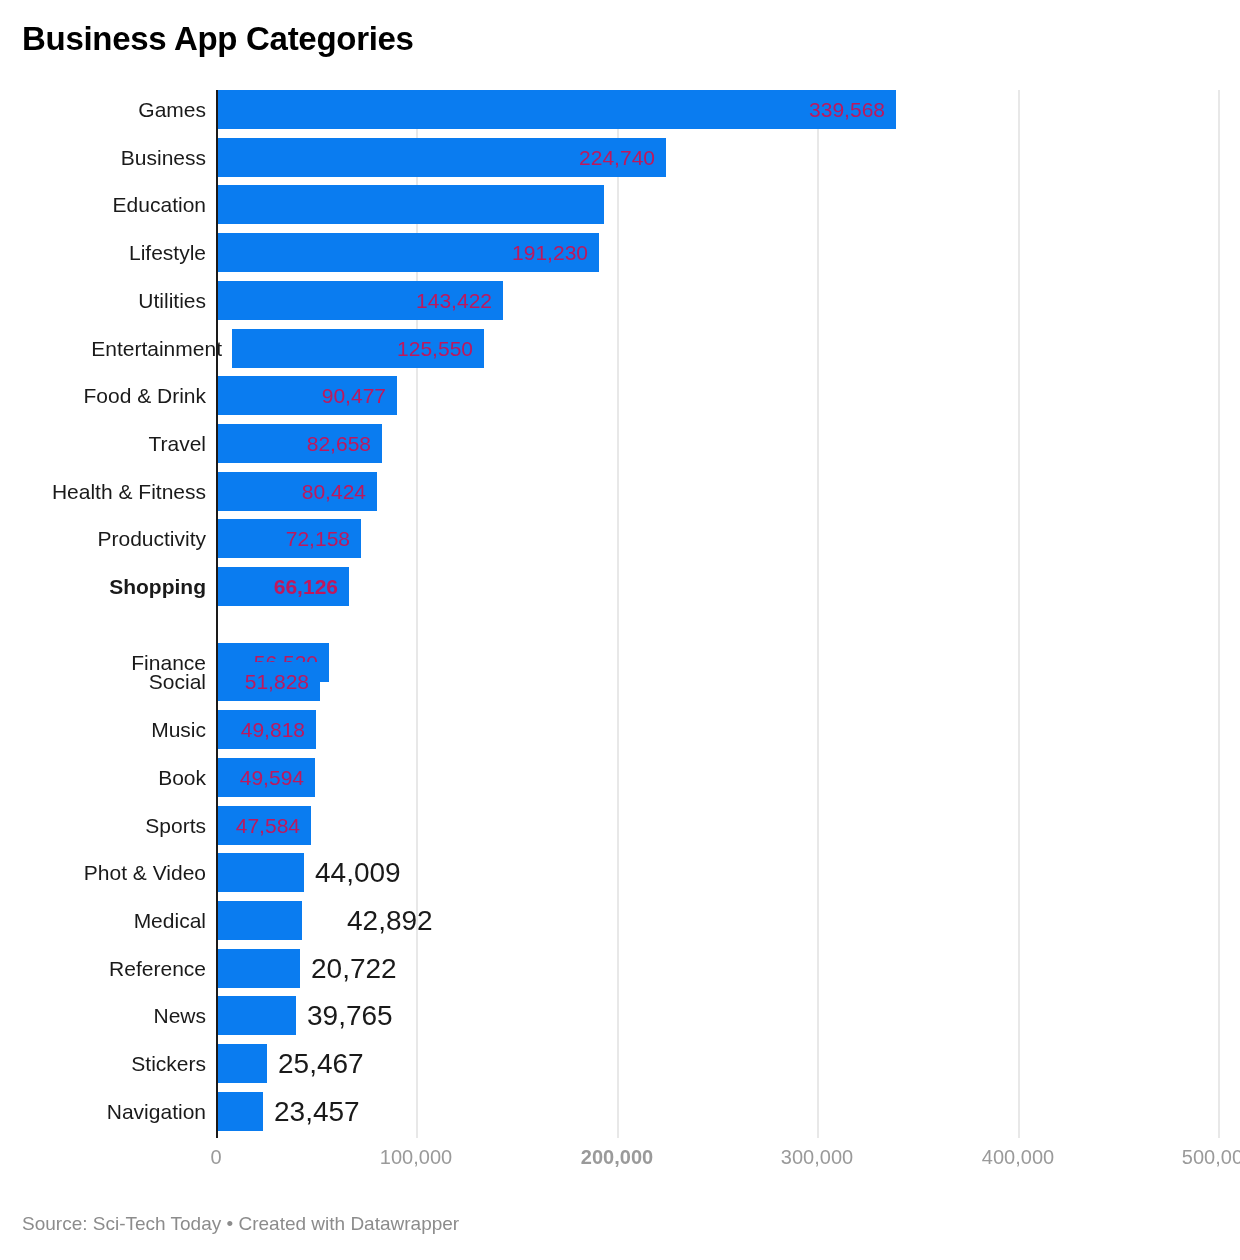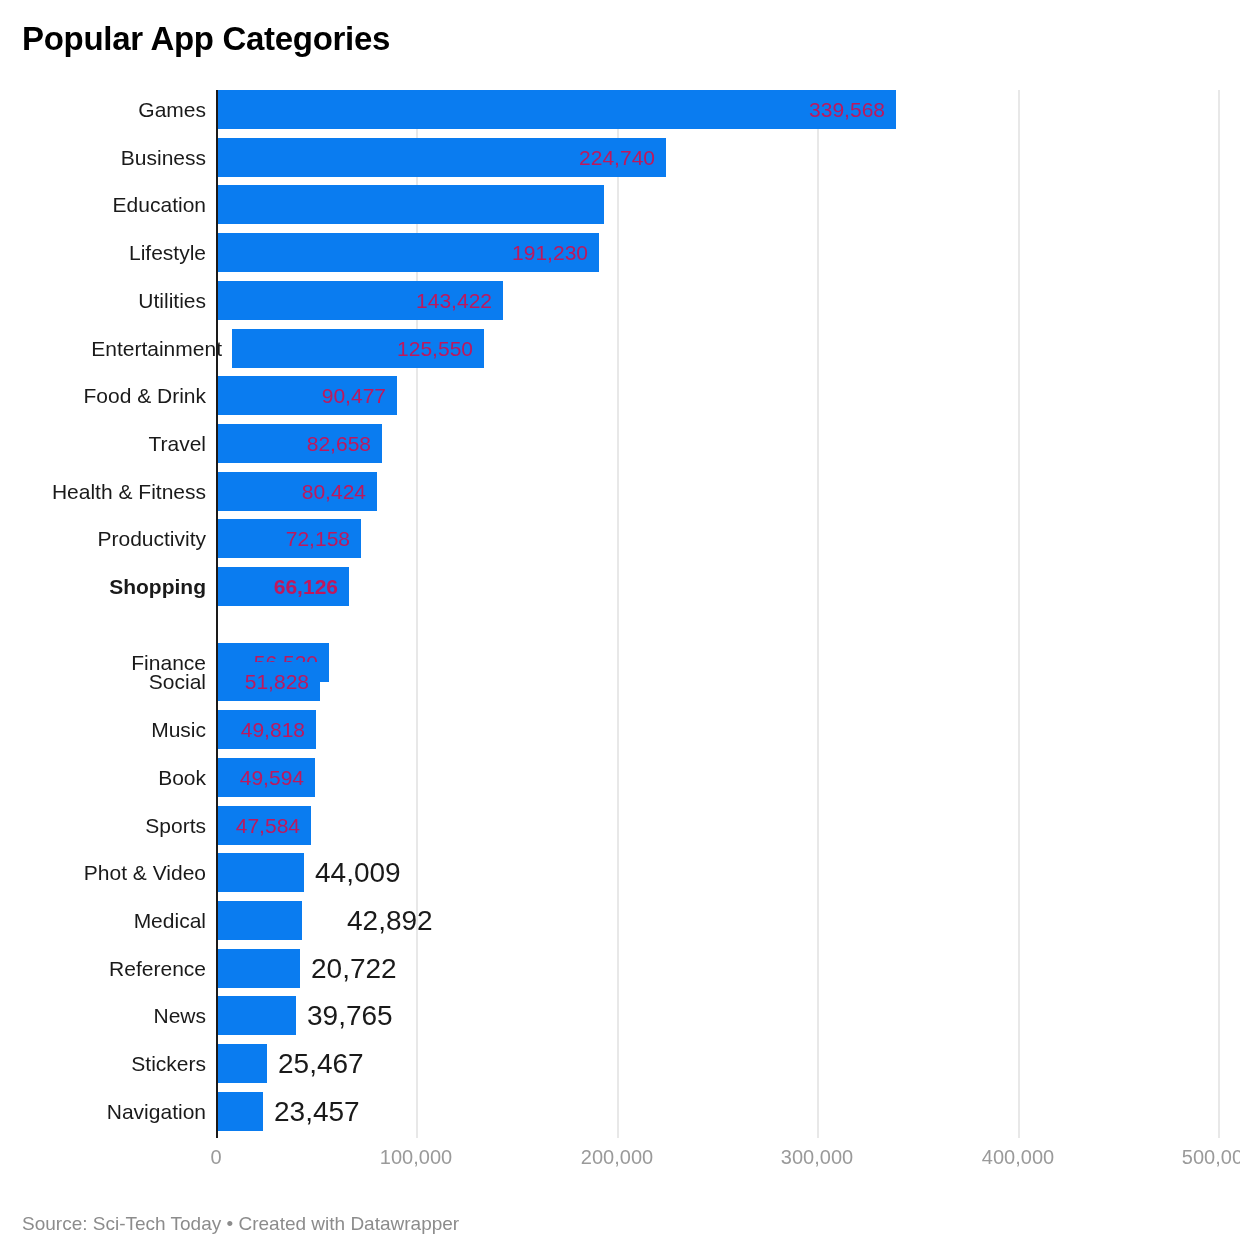--- a/index.html
+++ b/index.html
@@ -147,21 +147,21 @@
     font-size: 19px;
     color: #8c8c8c;
     white-space: nowrap;
   }
 </style>
 </head>
 <body>
 
 <div id="chart-root">
 
-  <div class="chart-title">Popular App Categories</div>
+  <div class="chart-title">Business App Categories</div>
 
   <div class="plot-area">
     <div class="gridlines" id="gridlines">
         <div class="axis-zero-line" style="left: 216px;"></div>
         <div class="gridline" style="left: 416px;"></div>
         <div class="gridline" style="left: 617px;"></div>
         <div class="gridline" style="left: 817px;"></div>
         <div class="gridline" style="left: 1018px;"></div>
         <div class="gridline" style="left: 1218px;"></div>
       </div>
@@ -274,21 +274,21 @@
           <div class="cat-label">Navigation</div>
           <div class="bar" style="left: 216px; width: 47px; background: rgb(10, 124, 240);"></div>
           <div class="val-outside" style="left: 274px;">23,457</div>
         </div>
       </div>
   </div>
 
   <div class="x-axis" id="x-axis">
       <div class="x-tick" style="left: 216px;">0</div>
       <div class="x-tick" style="left: 416px;">100,000</div>
-      <div class="x-tick" style="left: 617px;">200,000</div>
+      <div class="x-tick" style="left: 617px; font-weight: bold;">200,000</div>
       <div class="x-tick" style="left: 817px;">300,000</div>
       <div class="x-tick" style="left: 1018px;">400,000</div>
       <div class="x-tick" style="left: 1218px;">500,000</div>
     </div>
 
   <div class="chart-footer">Source: Sci-Tech Today • Created with Datawrapper</div>
 
 </div>
 
 </body></html>

